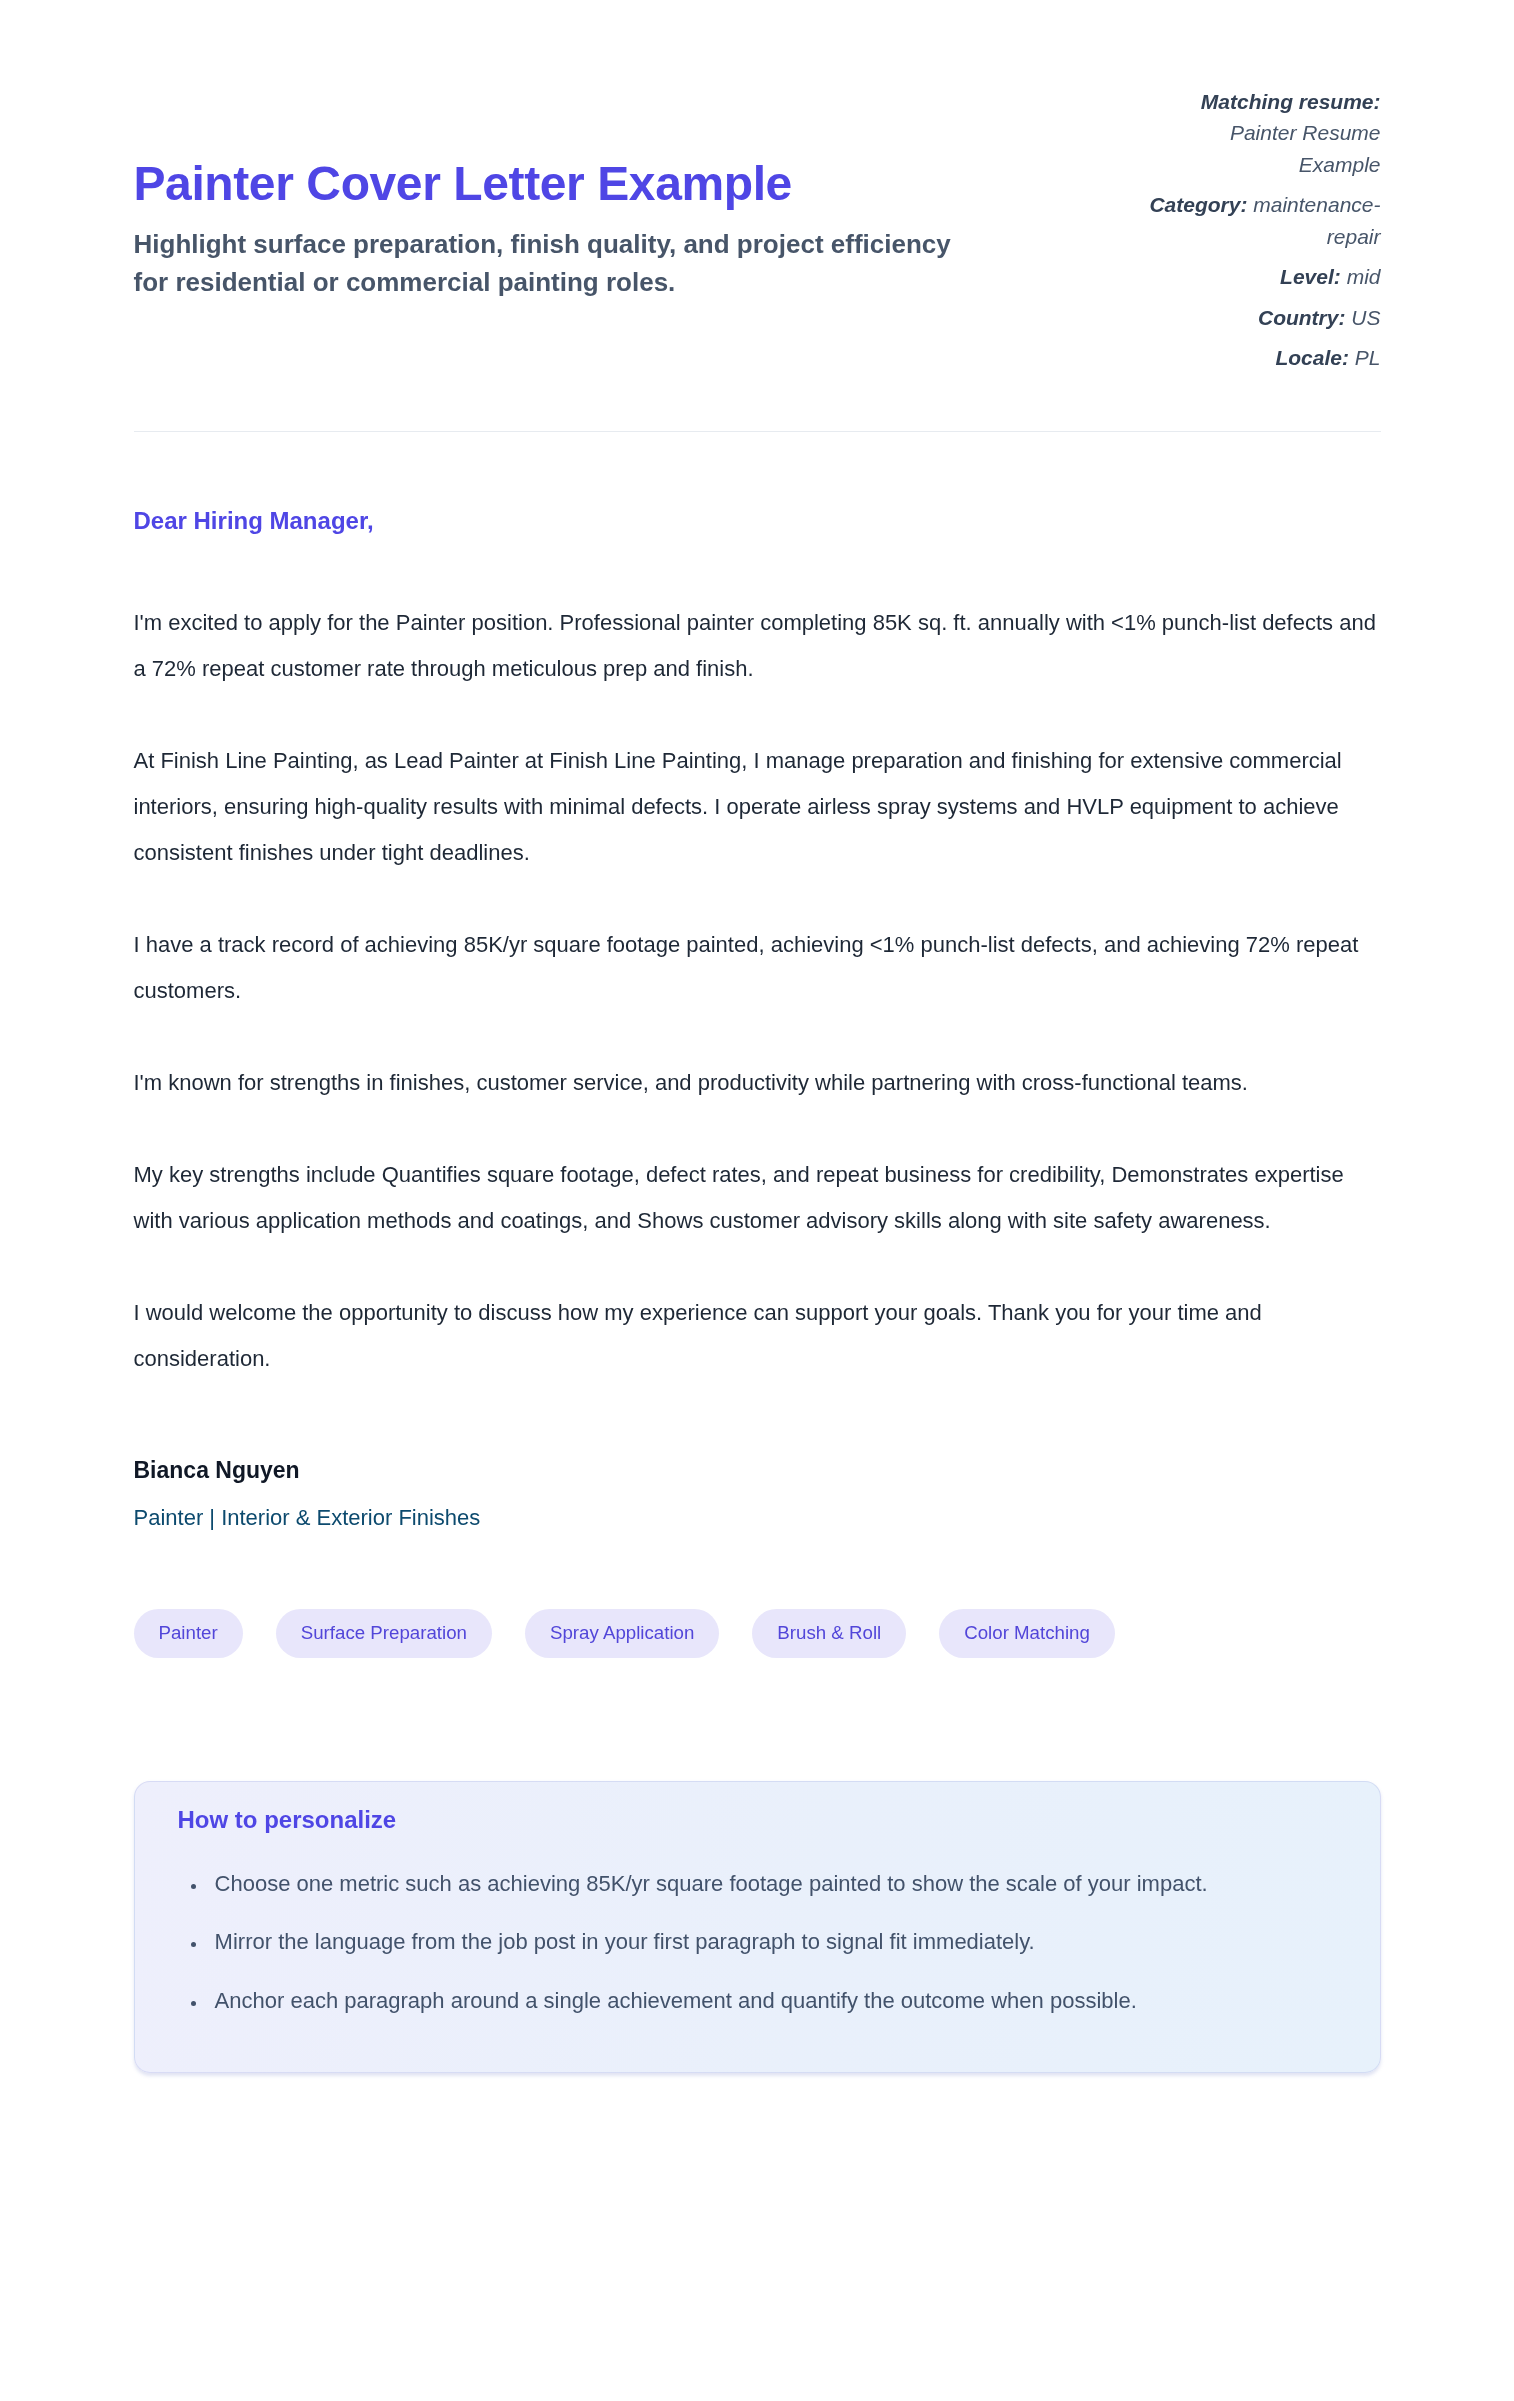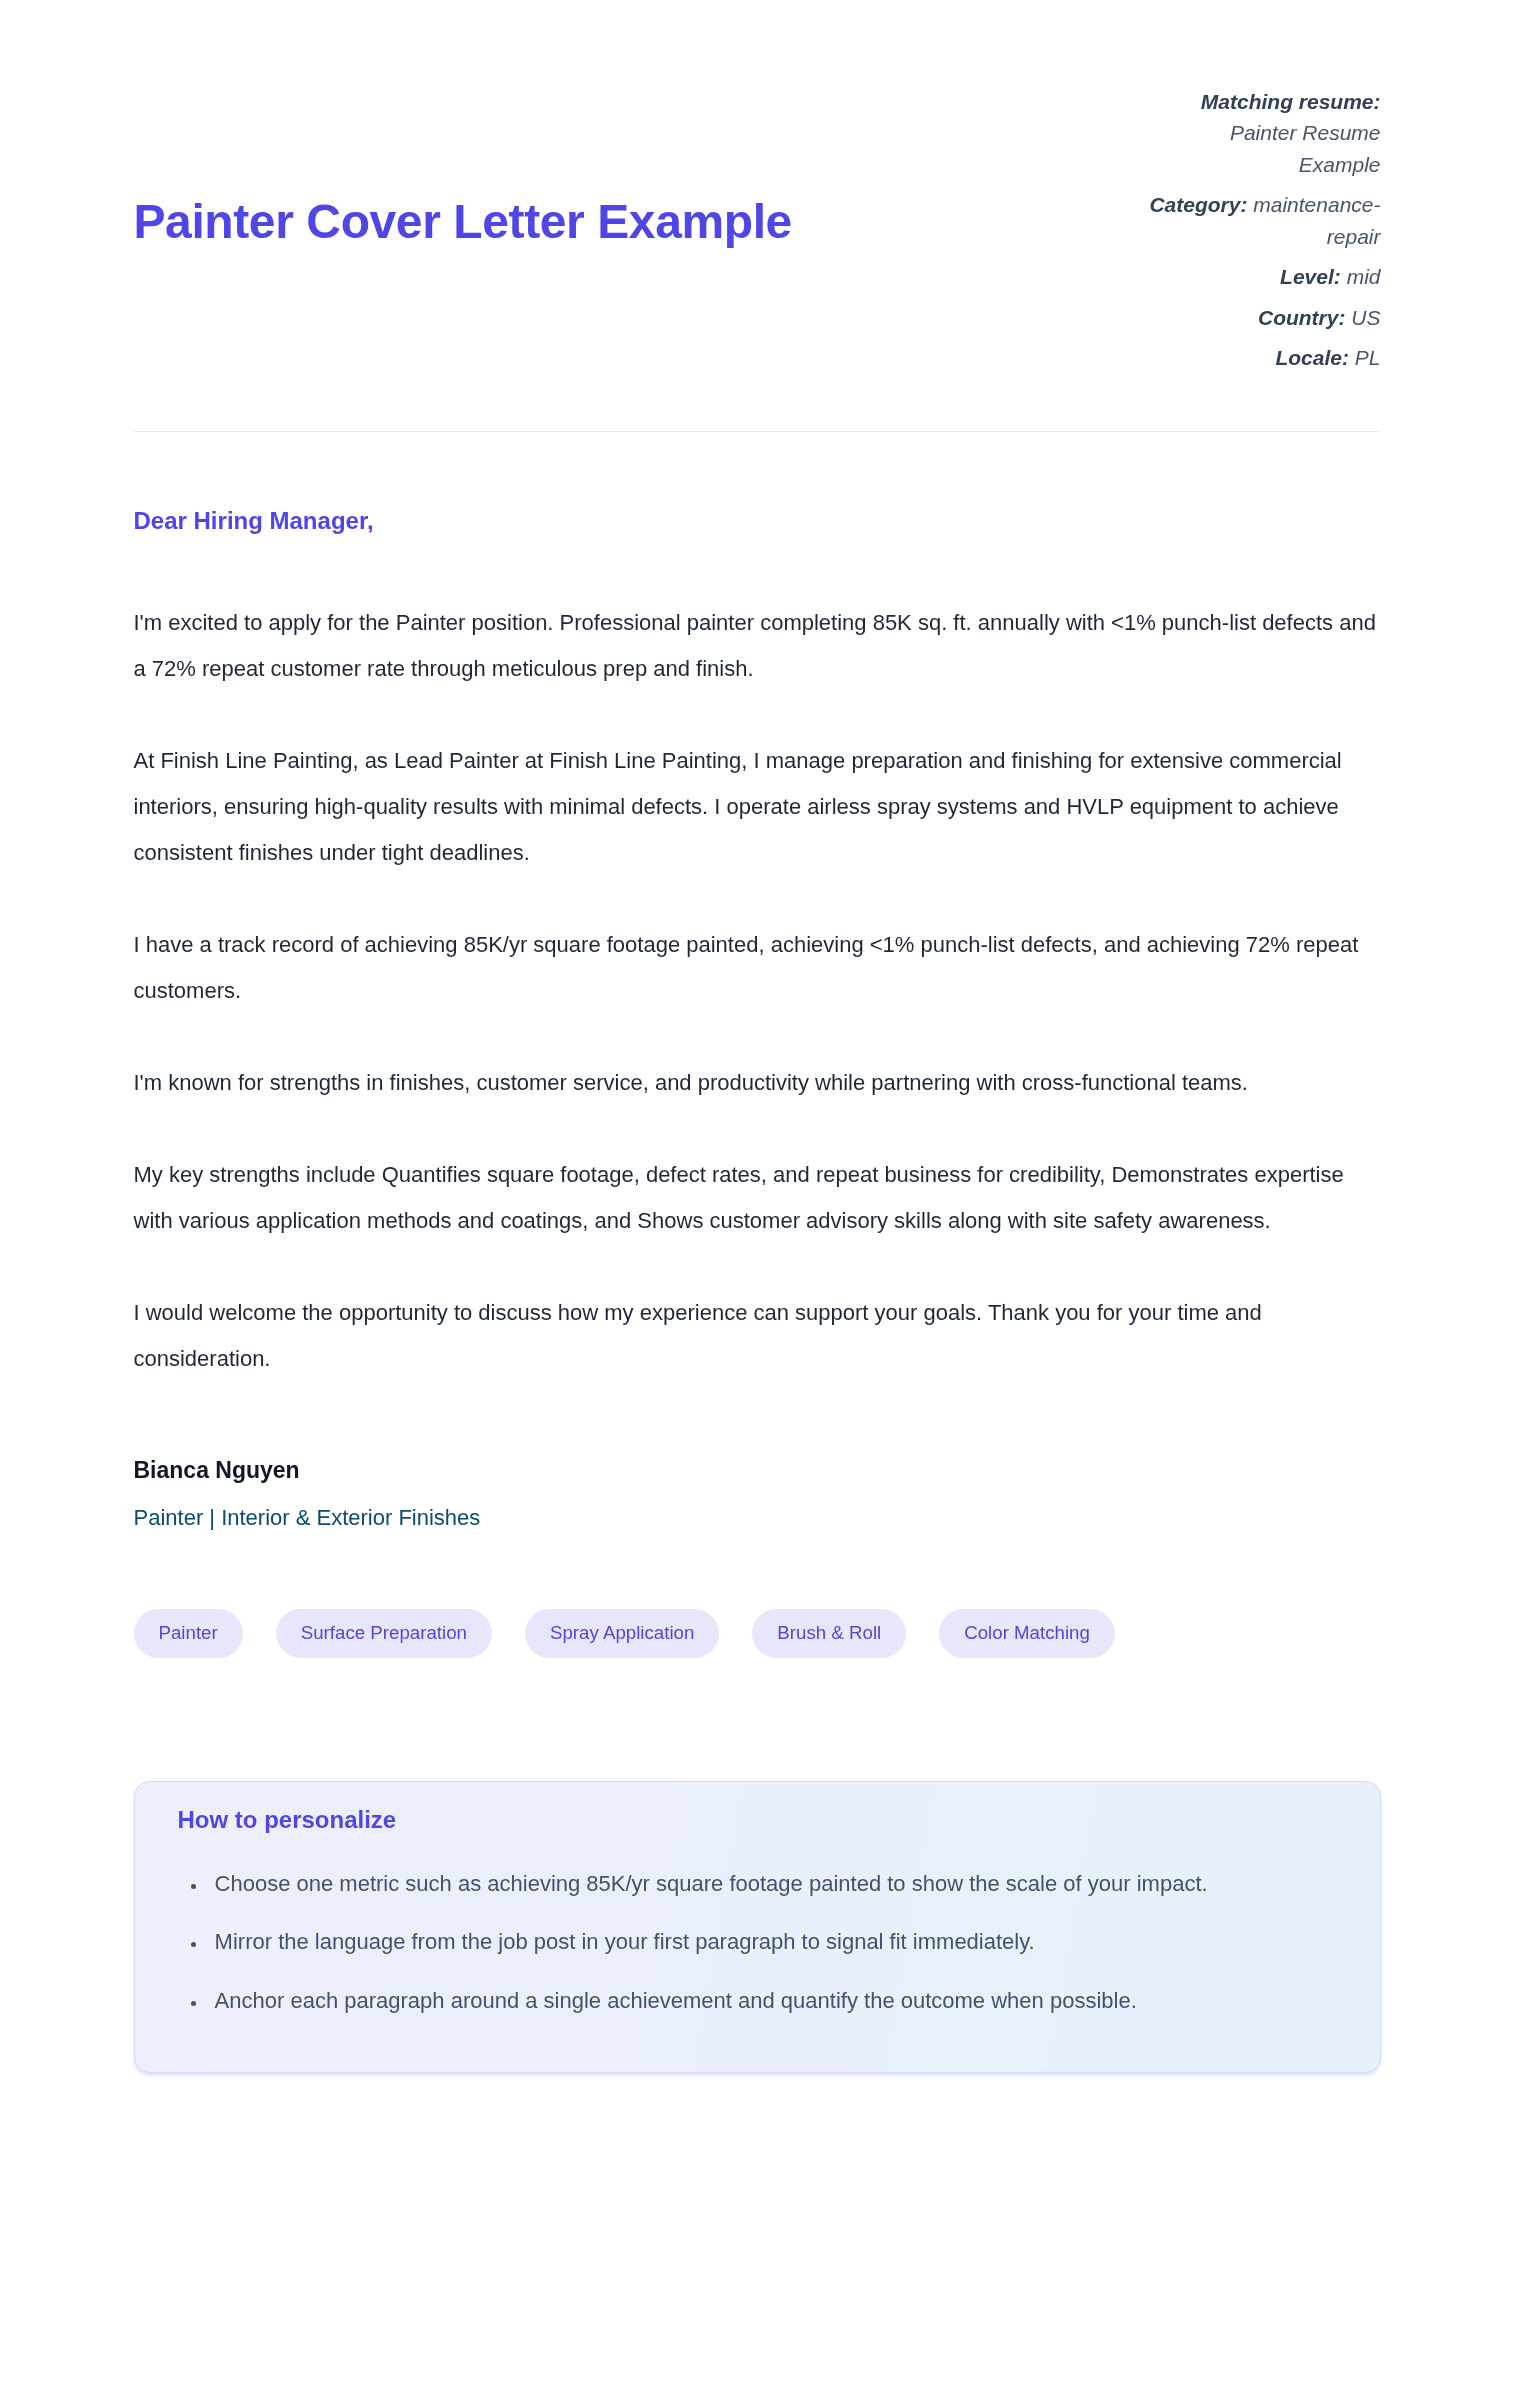--- a/index.html
+++ b/index.html
@@ -66,20 +66,21 @@
   .tip::marker { color:#42526b; font-size:0.8em; }
 </style>
 </head>
 <body>
 
 <div class="container">
 
   <div class="header">
     <div class="header-left">
       <h1 class="page-title">Painter Cover Letter Example</h1>
+      <div class="page-subtitle">Highlight surface preparation, finish quality, and project efficiency for residential or commercial painting roles.</div>
     </div>
     <div class="meta">
 
         <div class="meta-row">
           <span class="meta-label">Matching resume:</span>
           <span class="meta-value">Painter Resume Example</span>
         </div>
 
         <div class="meta-row">
           <span class="meta-label">Category:</span>

